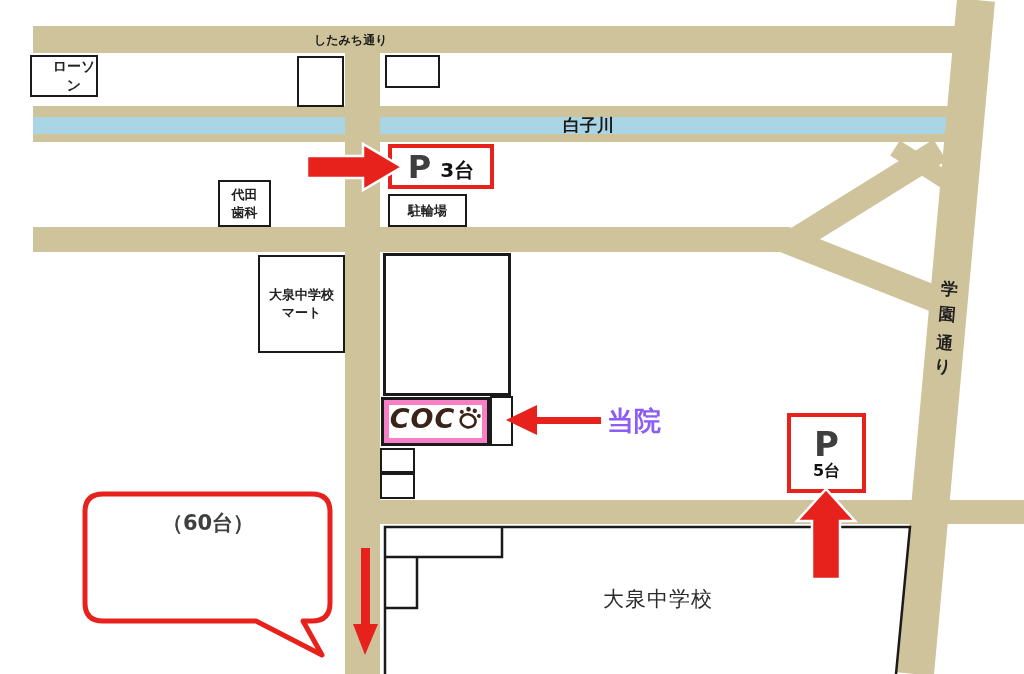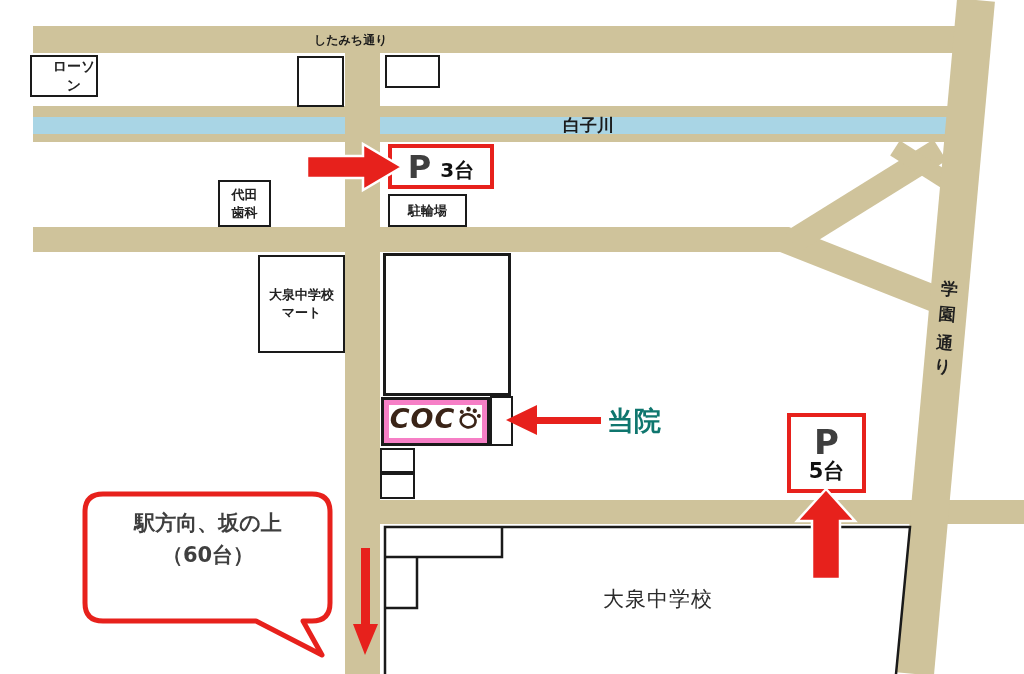--- a/index.html
+++ b/index.html
@@ -16,32 +16,32 @@
     flex-direction:column;color:#222;
   }
   .label{position:absolute;z-index:3;color:#1a1a1a;white-space:nowrap;}
   .p-box{border:4px solid #e7211c;}
   .p-letter{font-weight:bold;color:#3f3f3f;line-height:1;}
   .p-cap{font-weight:bold;color:#111;line-height:1;}
   #p3-box{flex-direction:row;gap:9px;align-items:center;}
   #p3-box .p-letter{font-size:32px;}
   #p3-box .p-cap{font-size:20px;padding-top:6px;}
   #p5-box .p-letter{font-size:34px;}
-  #p5-box .p-cap{font-size:21px;margin-top:2px;}
+  #p5-box .p-cap{font-size:16px;margin-top:2px;}
   #coco-box{background:#f67fc6;border:3px solid #1a1a1a;padding:5px;}
   #coco-inner{background:#fff;width:100%;height:100%;display:flex;align-items:flex-start;justify-content:center;gap:2px;}
   #coco-text{font-size:27px;font-weight:bold;font-style:italic;color:#3a2417;letter-spacing:1px;line-height:1;}
   #shitamichi-label{font-size:12px;font-weight:bold;}
   #shirako-label{font-size:17px;font-weight:bold;}
   #gakuen-label{
     font-size:17px;font-weight:bold;writing-mode:vertical-rl;text-orientation:upright;
     letter-spacing:27px;transform:rotate(5deg);transform-origin:top center;color:#1f1f1f;
   }
   #school-label{font-size:21px;color:#2b2b2b;letter-spacing:1px;}
-  #touin-label{font-size:27px;font-weight:bold;color:#0f766e;z-index:6;}
+  #touin-label{font-size:27px;font-weight:bold;color:#8b5cf6;z-index:6;}
   .small-label{font-size:13px;font-weight:600;line-height:1.35;text-align:center;}
   #bike-box span{font-size:13px;font-weight:bold;}
   #bubble-text{
     position:absolute;left:95px;top:508px;width:226px;z-index:6;text-align:center;
     font-size:21px;font-weight:bold;color:#3f3f3f;line-height:1.5;
   }
 </style>
 </head>
 <body>
 
@@ -122,21 +122,20 @@
     <span class="p-cap">5台</span>
   </div>
 
   <div class="label" id="shitamichi-label" style="left:314px;top:32px;">したみち通り</div>
   <div class="label" id="shirako-label" style="left:563px;top:114px;">白子川</div>
   <div class="label" id="gakuen-label" style="left:941px;top:266px;">学園通り</div>
   <div class="label" id="school-label" style="left:603px;top:585px;">大泉中学校</div>
   <div class="label" id="touin-label" style="left:607px;top:403px;">当院</div>
 
   <div id="bubble-text">
-    <div>駅方向、坂の上</div>
     <div>（60台）</div>
   </div>
 
   <svg id="overlay-layer" class="layer" viewBox="0 0 1024 674">
 
     <path d="M 103,494 H 312 Q 330,494 330,512 V 603 Q 330,621 312,621 H 303 L 322,655 L 256,621 H 103 Q 85,621 85,603 V 512 Q 85,494 103,494 Z" fill="#ffffff" stroke="#e7211c" stroke-width="5" stroke-linejoin="round"></path>
 
     <polygon points="307,156 363,156 363,144 402,167 363,190 363,178 307,178" fill="#e7211c" stroke="#ffffff" stroke-width="2.5"></polygon>
 
     <polygon points="506,420 537,405 537,417 601,417 601,424 537,424 537,435" fill="#e7211c"></polygon>

